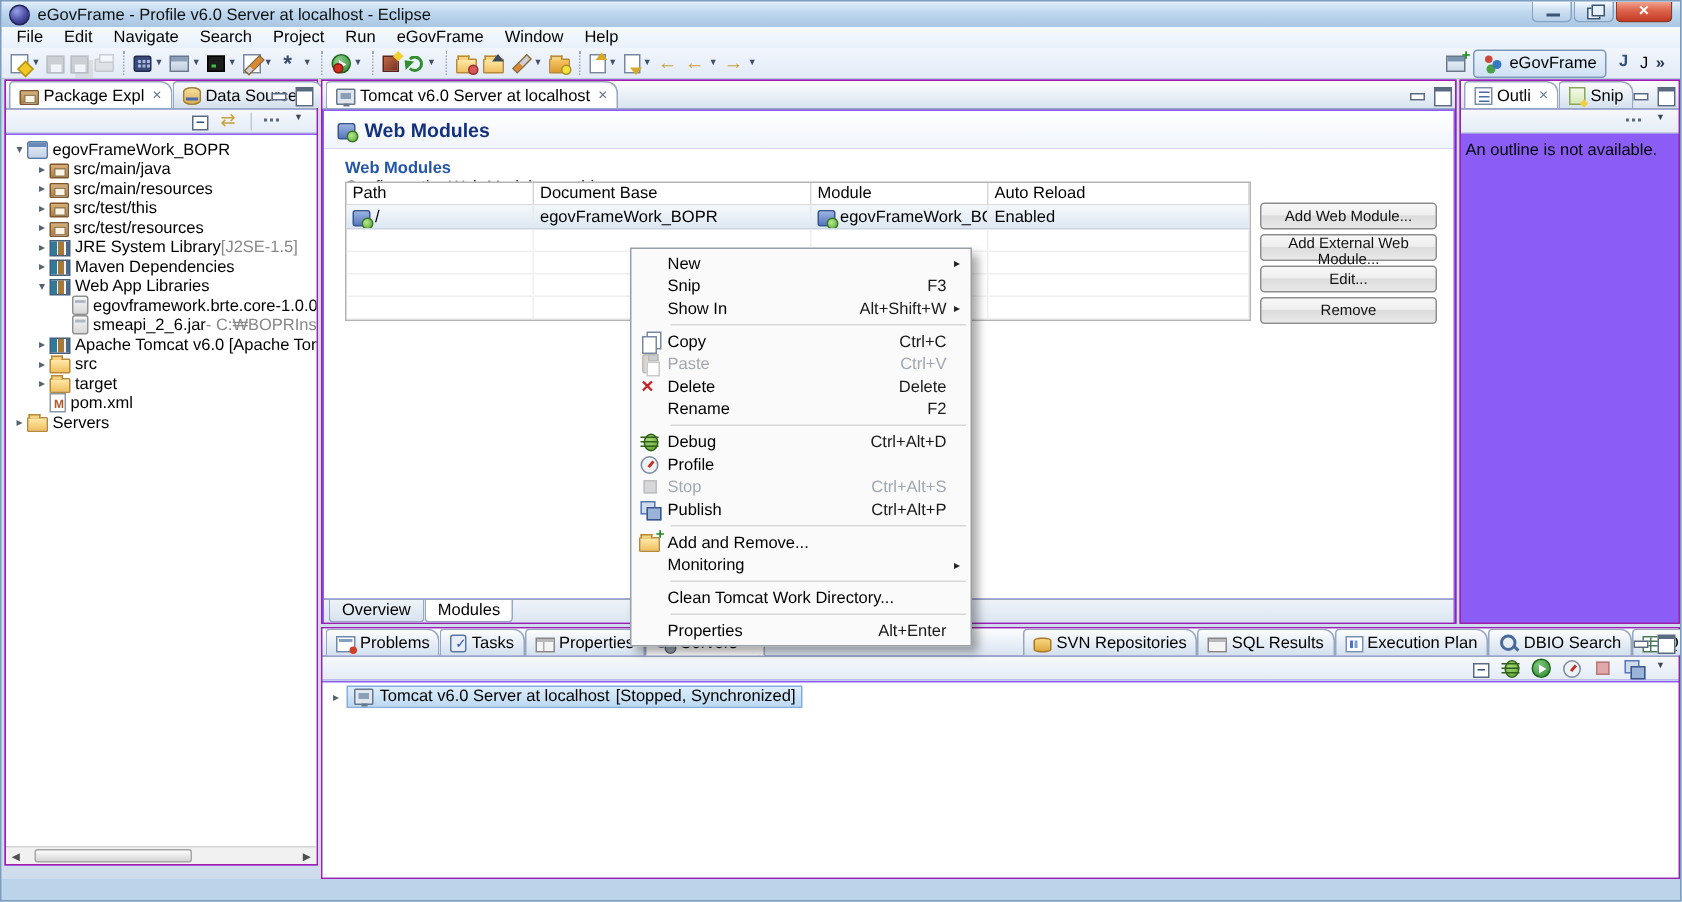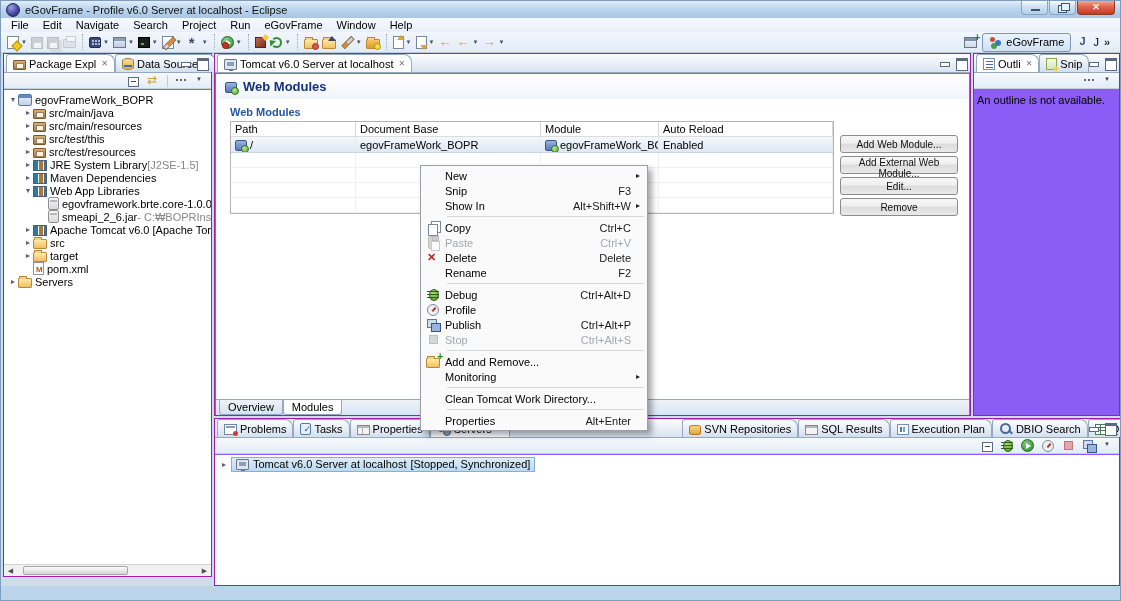--- a/index.html
+++ b/index.html
@@ -725,34 +725,34 @@
         <span class="marrow"></span>
       </div>
       <div class="mitem">
         <span class="mic">
           <span class="ic i-profile"></span>
         </span>
         <span class="mlabel">Profile</span>
         <span class="mshort"></span>
         <span class="marrow"></span>
       </div>
-      <div class="mitem">
-        <span class="mic">
-          <span class="ic i-publish"></span>
-        </span>
-        <span class="mlabel">Publish</span>
-        <span class="mshort">Ctrl+Alt+P</span>
-        <span class="marrow"></span>
-      </div>
       <div class="mitem disabled">
         <span class="mic">
           <span class="ic i-stop"></span>
         </span>
         <span class="mlabel">Stop</span>
         <span class="mshort">Ctrl+Alt+S</span>
+        <span class="marrow"></span>
+      </div>
+      <div class="mitem">
+        <span class="mic">
+          <span class="ic i-publish"></span>
+        </span>
+        <span class="mlabel">Publish</span>
+        <span class="mshort">Ctrl+Alt+P</span>
         <span class="marrow"></span>
       </div>
       <div class="msep"></div>
       <div class="mitem">
         <span class="mic">
           <span class="ic i-add-remove"></span>
         </span>
         <span class="mlabel">Add and Remove...</span>
         <span class="mshort"></span>
         <span class="marrow"></span>

